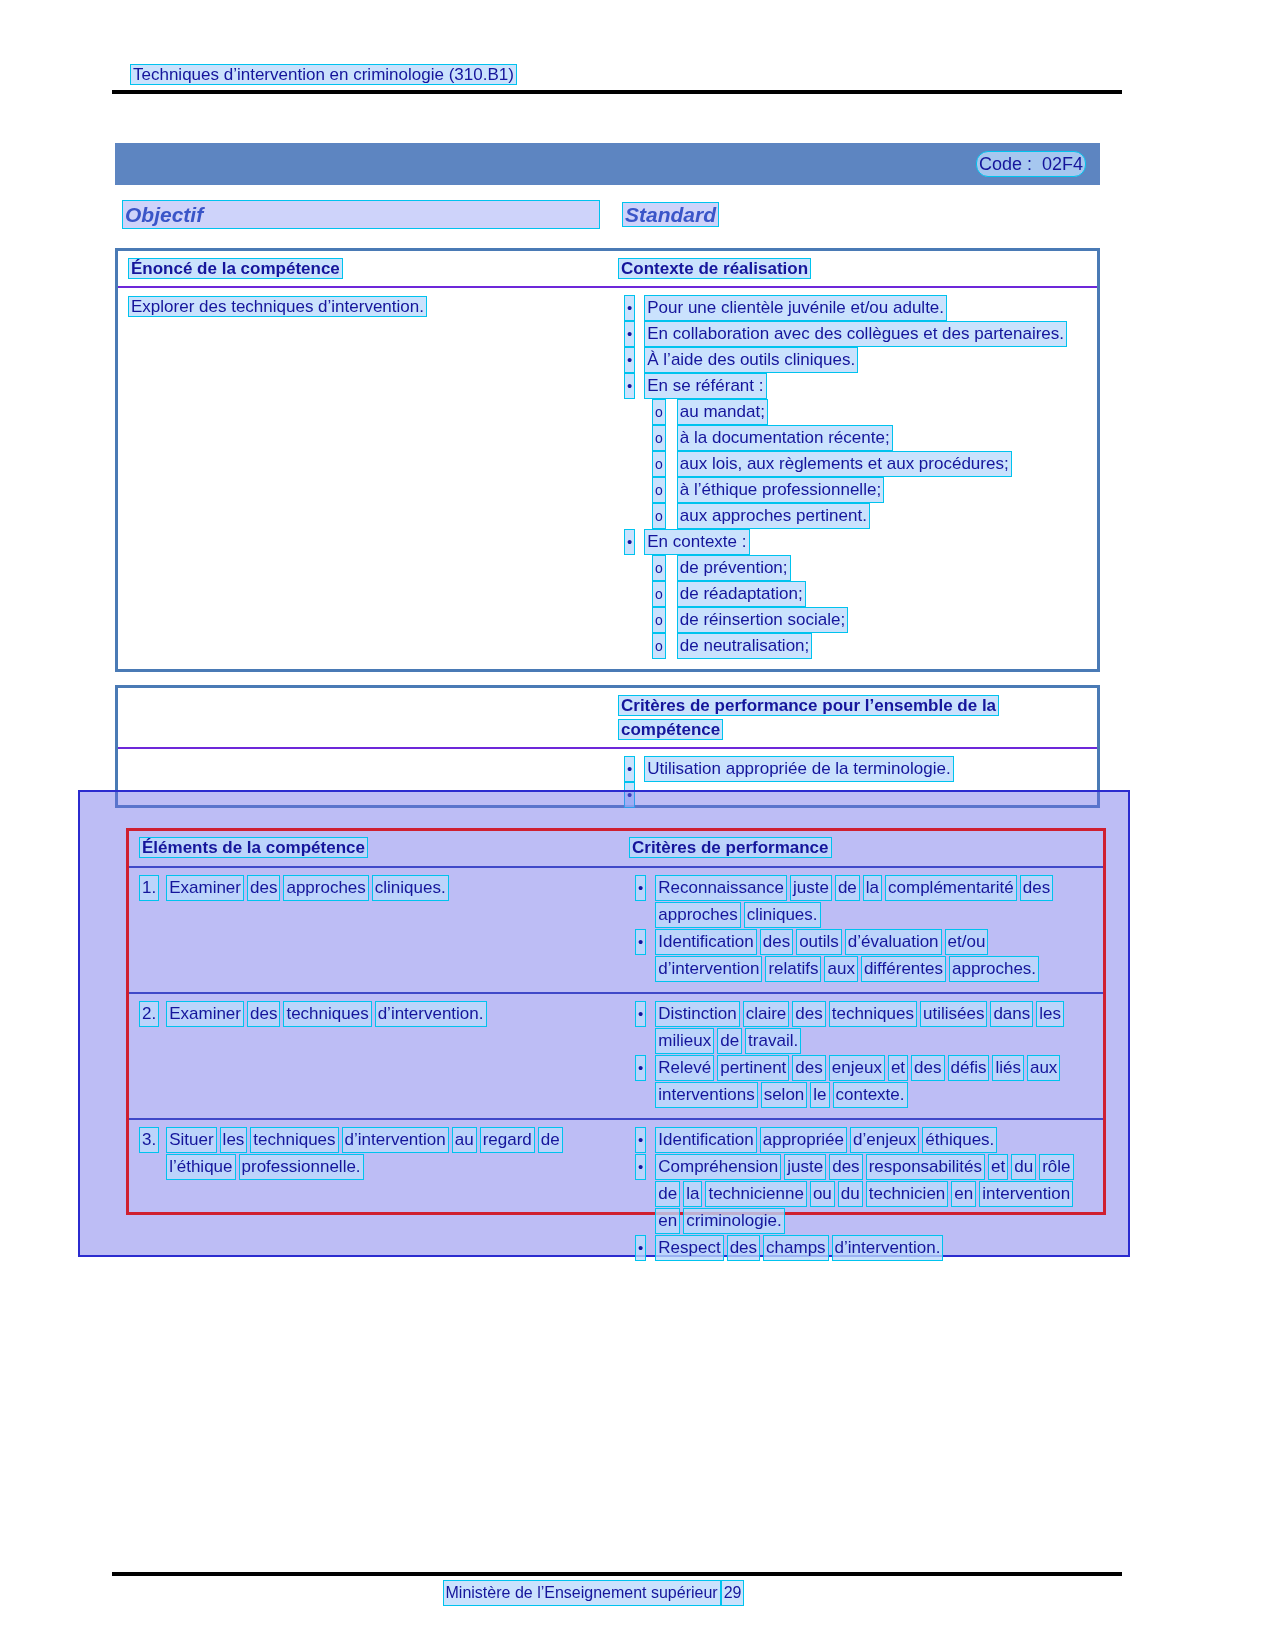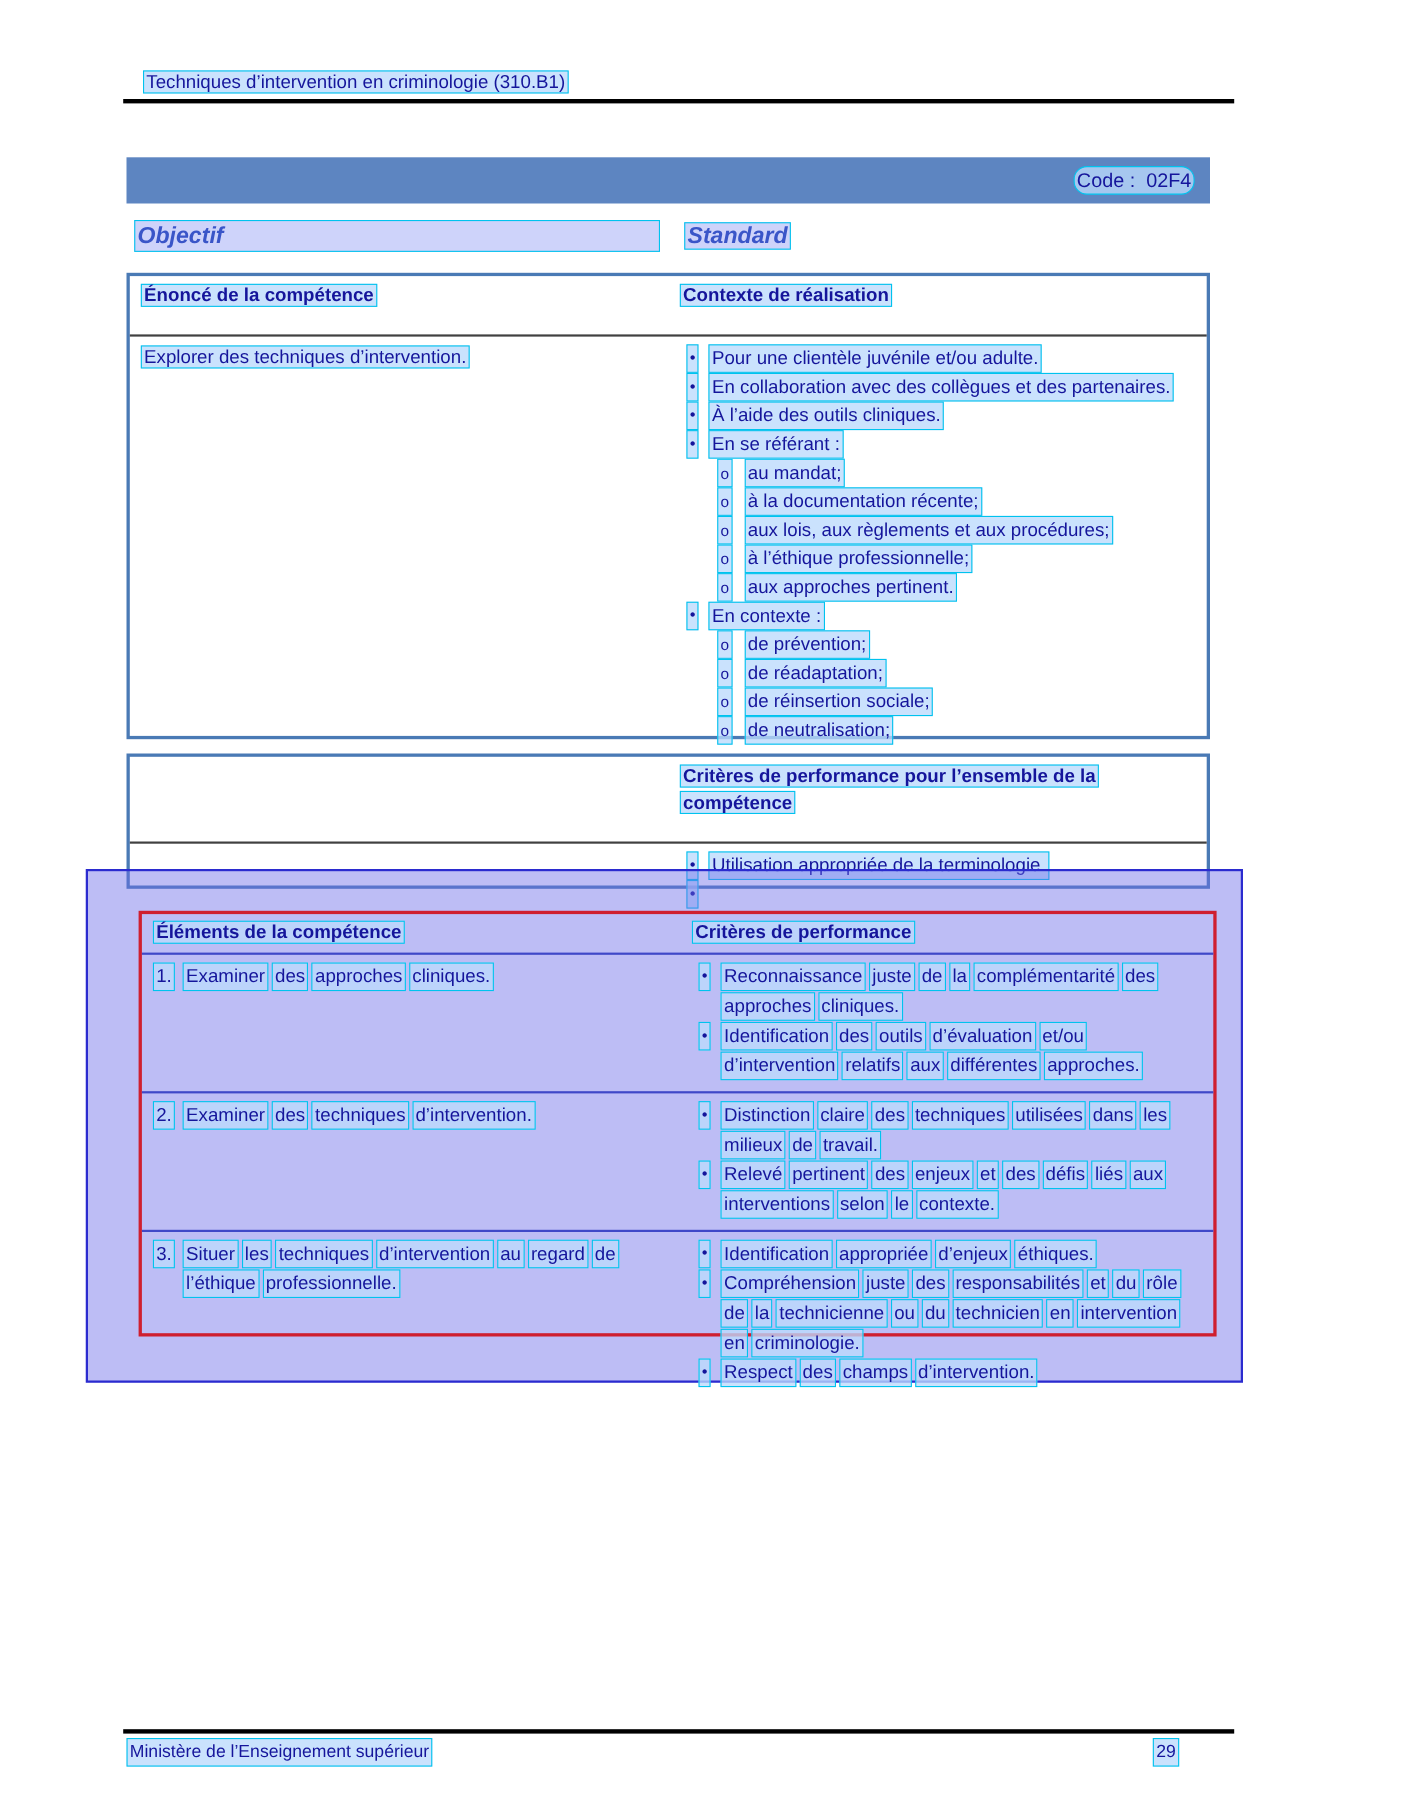--- a/index.html
+++ b/index.html
@@ -34,21 +34,21 @@
     background:rgba(197,203,249,0.85);
   }
   .wide { display:inline-block; width:478px; }
   .heading + .heading { margin-left:22px; }
 
   .tbl { position:absolute; background:#fff; border:3px solid #4a7ab5; z-index:1; }
   #table1 { left:115px; top:248px; width:985px; height:424px; }
   #table2 { left:115px; top:685px; width:985px; height:123px; }
   #table3 { left:126px; top:828px; width:980px; height:387px; border:3px solid #cf1f2f; background:transparent; z-index:3; }
 
-  .thead { display:grid; grid-template-columns:490px 1fr; border-bottom:2px solid #404040; padding:6px 0 23px; font-weight:bold; }
+  .thead { display:grid; grid-template-columns:490px 1fr; border-bottom:2px solid #6d28d9; padding:6px 0 5px; font-weight:bold; }
   .tbody { display:grid; grid-template-columns:490px 1fr; padding:7px 0 0; }
   .cell { padding:0 12px 0 10px; }
 
   #table2 .thead { min-height:60px; }
 
   #table3 .thead { border-bottom:2px solid #3f48c8; padding:5px 0 6px; }
   .t3row { display:grid; grid-template-columns:490px 1fr; padding:7px 0 9px; border-bottom:2px solid #3f48c8; }
   .t3row.last { border-bottom:none; }
   .t3row.r1 { min-height:110px; }
   .t3row.r2 { min-height:105px; }
@@ -65,21 +65,21 @@
   .words { flex:1; }
   .words .w { display:inline-block; margin:0 3px 1px 0; background:rgba(187,218,252,0.78); border:1px solid #00c3ee; padding:0 2px; }
 
   .overlay {
     position:absolute; left:78px; top:790px; width:1052px; height:467px;
     background:rgba(108,108,232,0.45); border:2px solid #2b2bcf; z-index:2;
   }
 
   .footer-row {
     position:absolute; left:115px; top:1580px; width:985px;
-    display:flex; justify-content:space-between; padding-right:28px; font-size:16px;
+    display:flex; justify-content:center; padding-right:28px; font-size:16px;
   }
 </style>
 </head>
 <body>
 
 <div class="page">
 
   <div class="top-title">
     <span class="hl">Techniques d’intervention en criminologie (310.B1)</span>
   </div>

